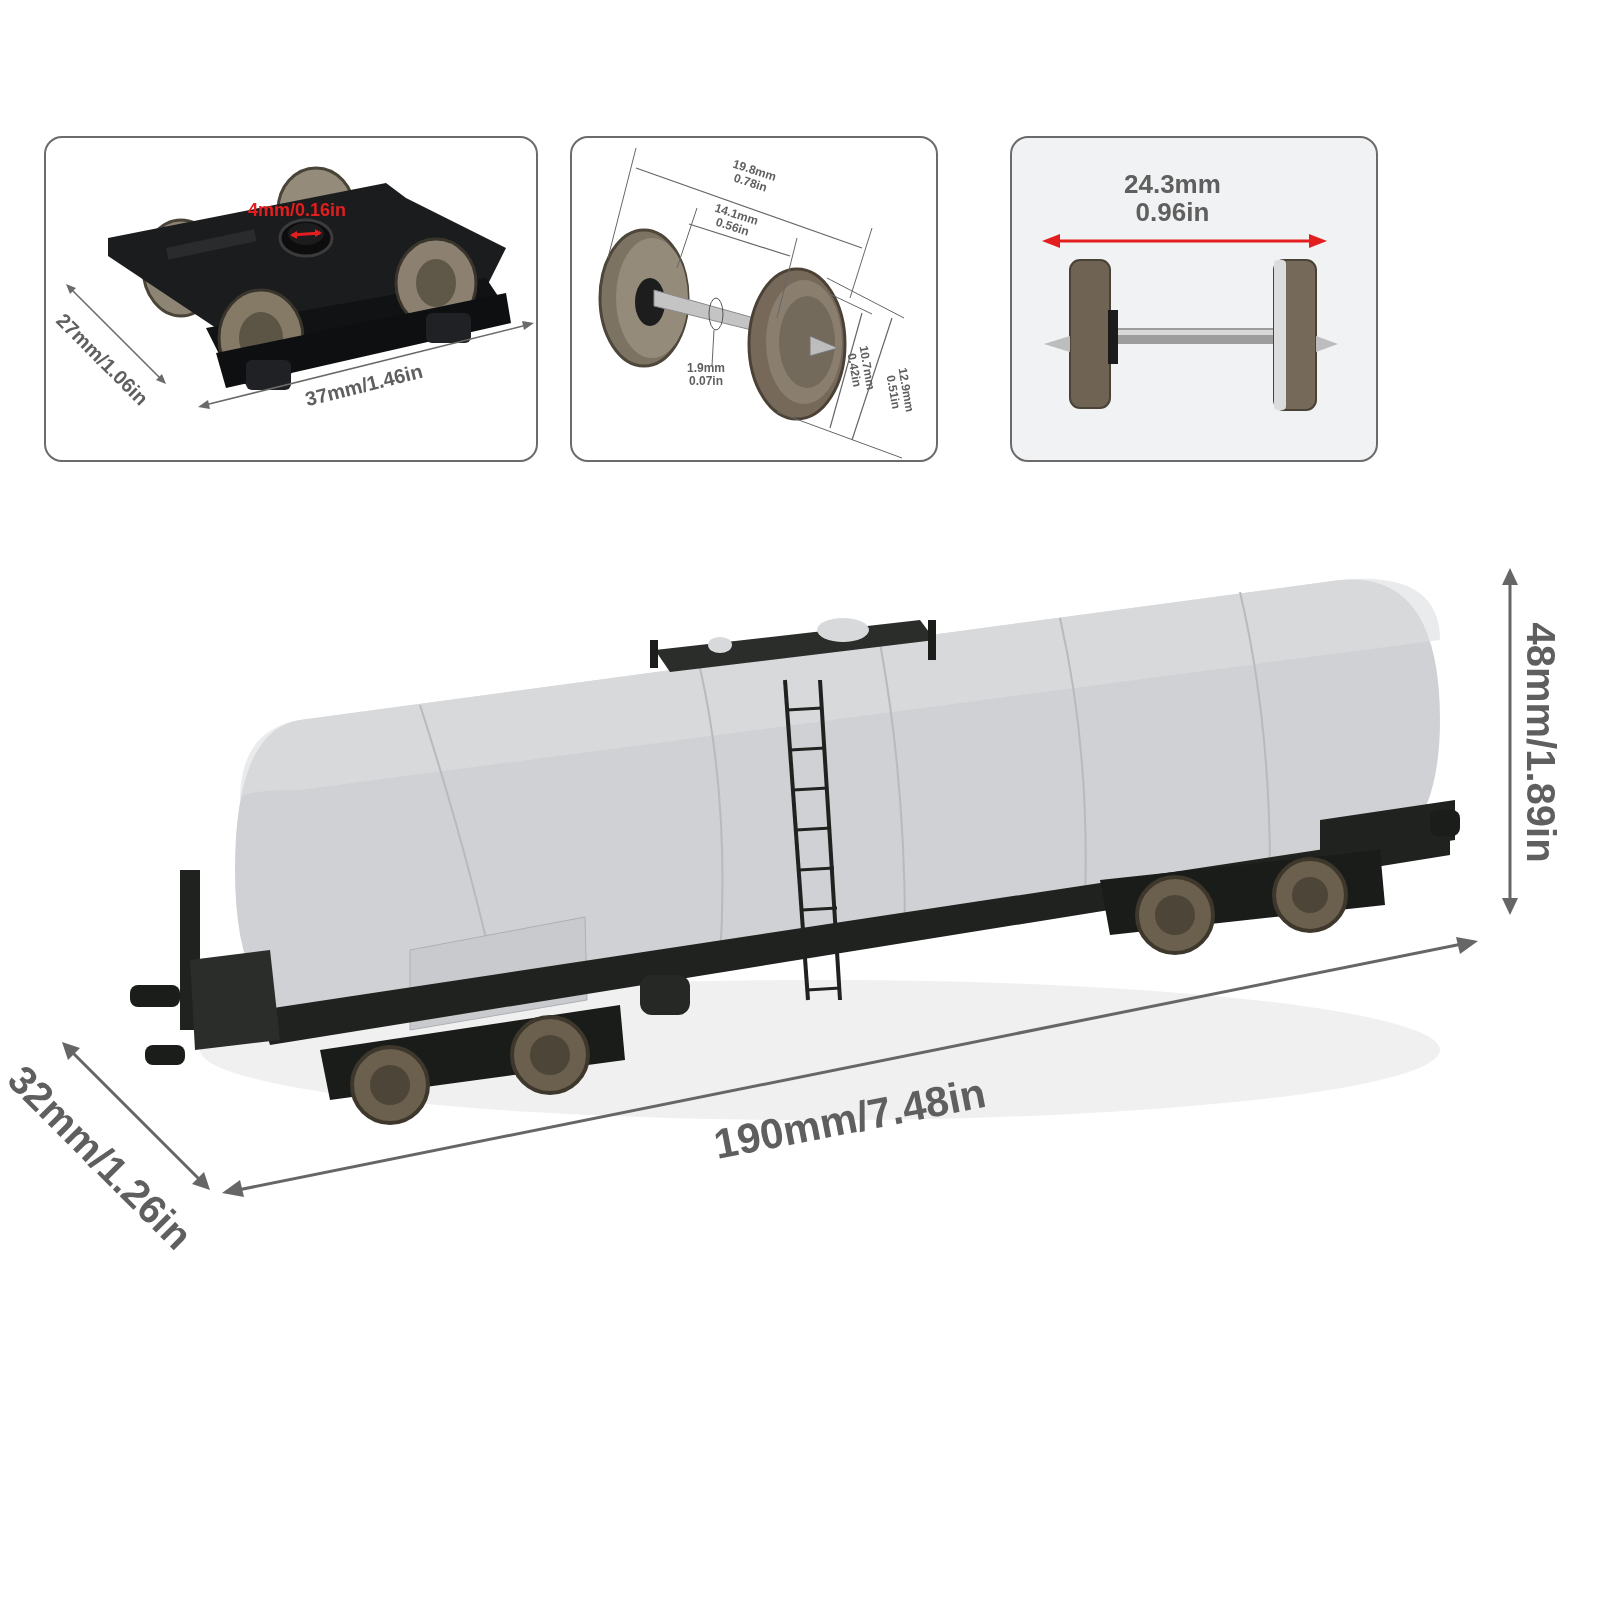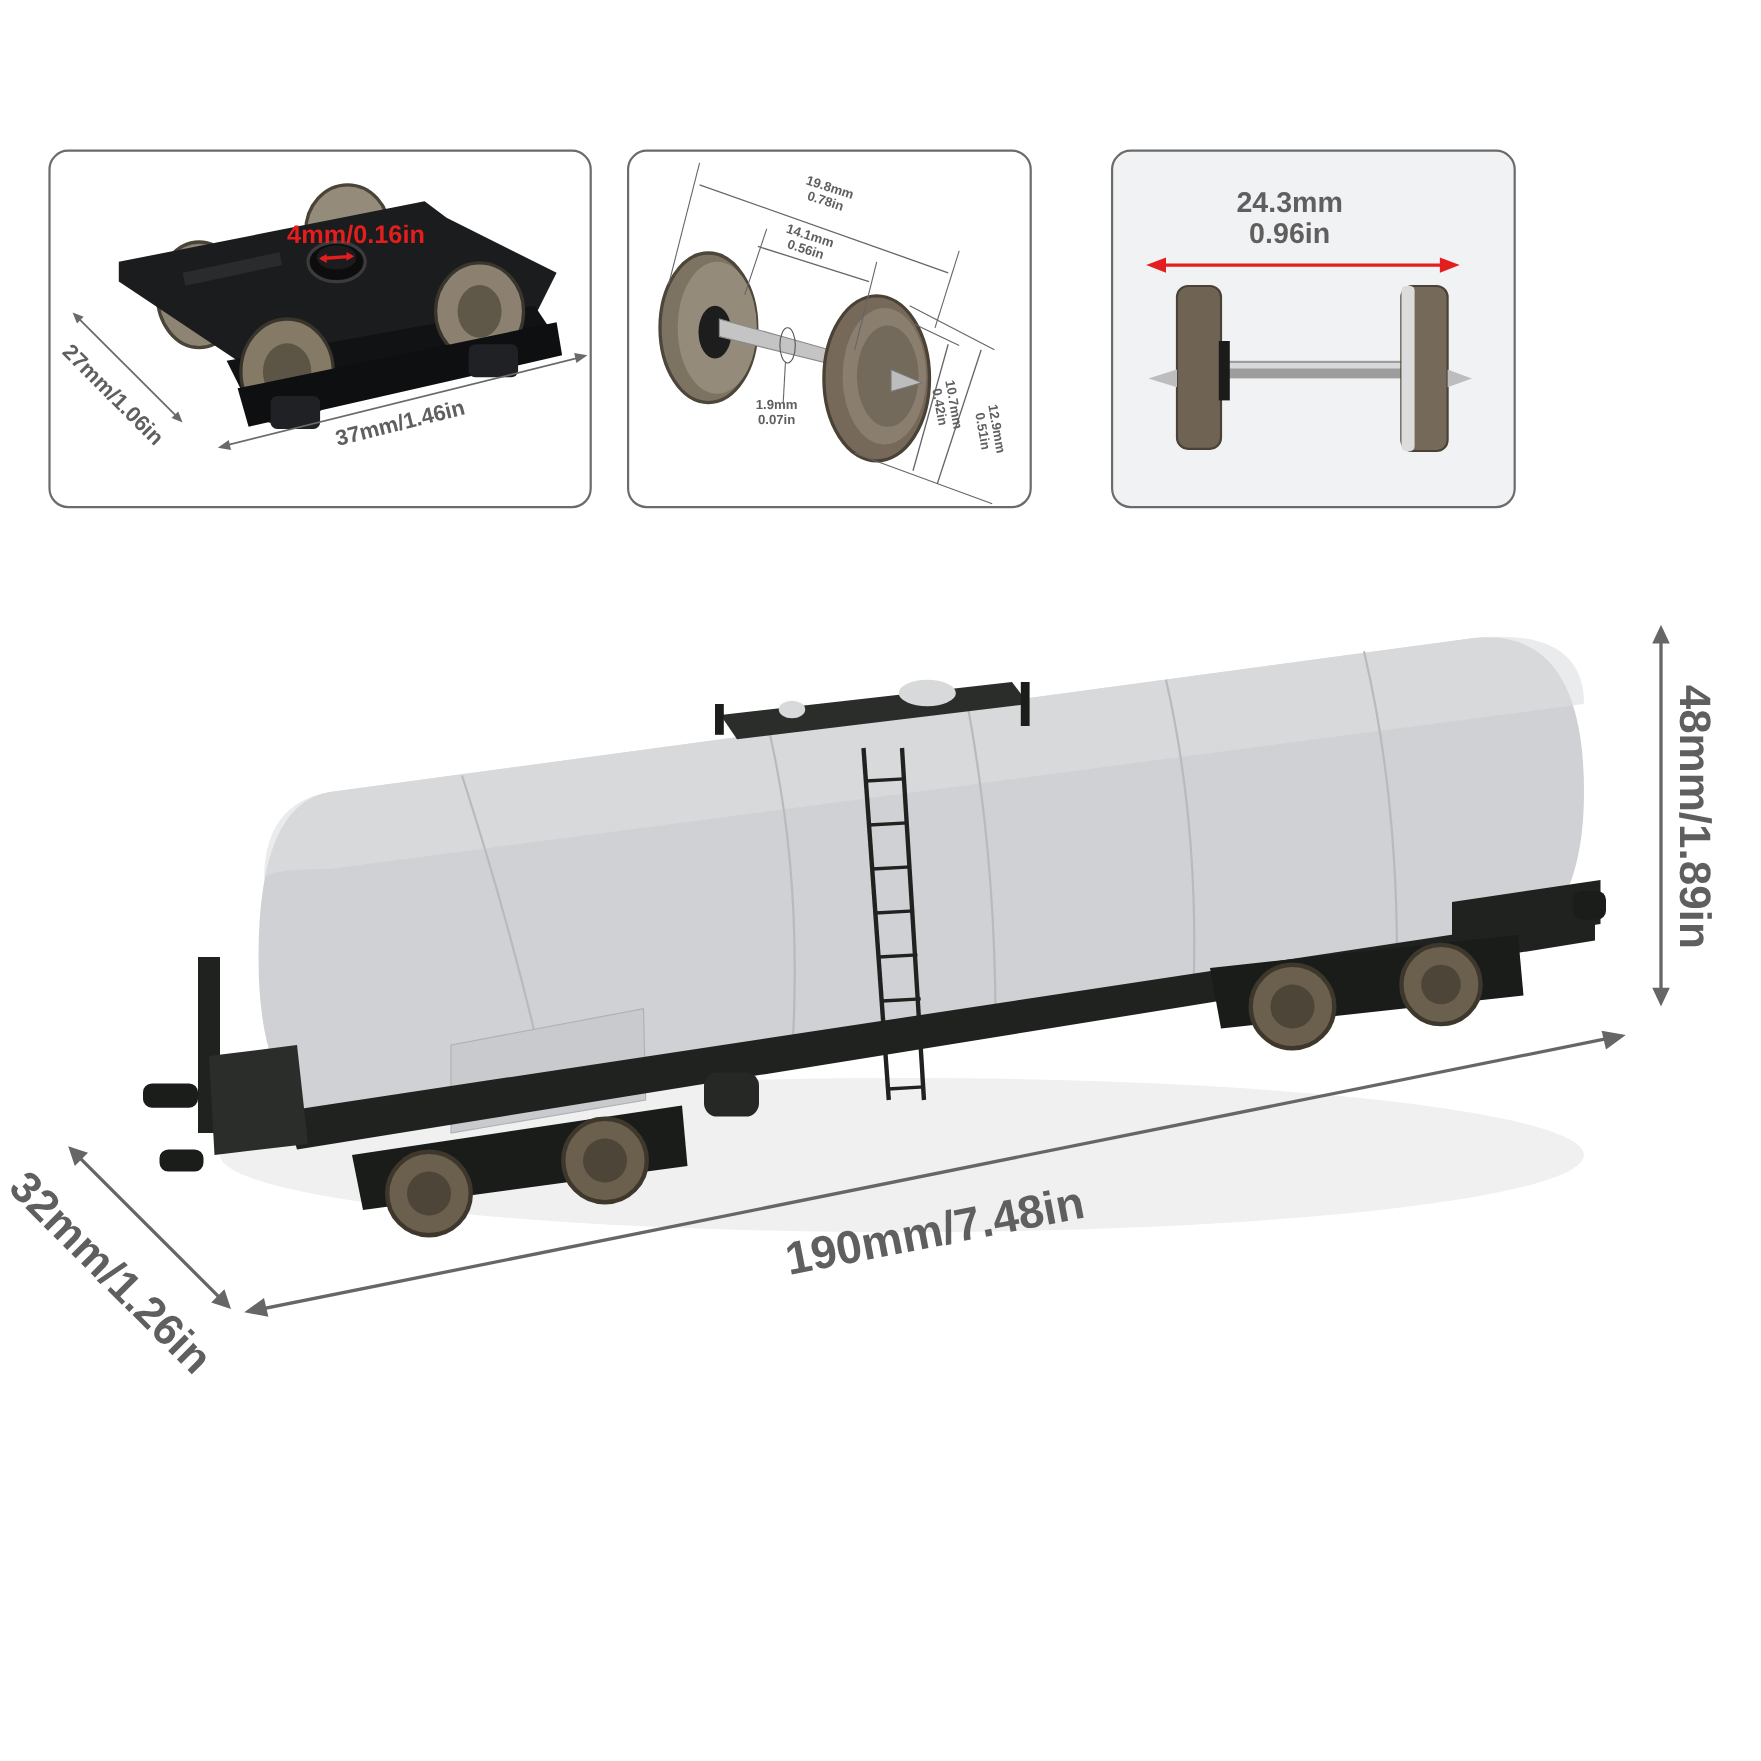--- a/index.html
+++ b/index.html
@@ -42,21 +42,21 @@
     <polygon points="244,97 251,93 251,101" fill="#e31e1e"></polygon>
     <polygon points="276,95 269,91 269,99" fill="#e31e1e"></polygon>
 
     <line x1="22" y1="148" x2="118" y2="244" stroke="#6a6a6a" stroke-width="1.6"></line>
     <polygon points="20,146 30,150 24,156" fill="#6a6a6a"></polygon>
     <polygon points="120,246 110,242 116,236" fill="#6a6a6a"></polygon>
     <line x1="155" y1="268" x2="485" y2="186" stroke="#6a6a6a" stroke-width="1.6"></line>
     <polygon points="152,269 162,262 164,271" fill="#6a6a6a"></polygon>
     <polygon points="488,185 478,192 476,183" fill="#6a6a6a"></polygon>
   </svg>
-  <div class="dim red" style="left:215px;top:62px;font-size:23px;">4mm/0.16in</div>
+  <div class="dim red" style="left:202px;top:62px;font-size:18px;">4mm/0.16in</div>
   <div class="dim" style="left:-4px;top:210px;font-size:20px;transform:rotate(45deg);transform-origin:center;">27mm/1.06in</div>
   <div class="dim" style="left:258px;top:236px;font-size:20px;transform:rotate(-14deg);">37mm/1.46in</div>
 </div>
 
 <div class="panel" style="left:570px;top:136px;width:364px;height:322px;">
   <svg width="364" height="322" viewBox="0 0 364 322">
 
     <ellipse cx="72" cy="160" rx="44" ry="68" fill="#7d7363" stroke="#4d463a" stroke-width="3"></ellipse>
     <ellipse cx="80" cy="160" rx="36" ry="60" fill="#958b7b"></ellipse>
     <ellipse cx="78" cy="164" rx="15" ry="24" fill="#1d1d1e"></ellipse>

